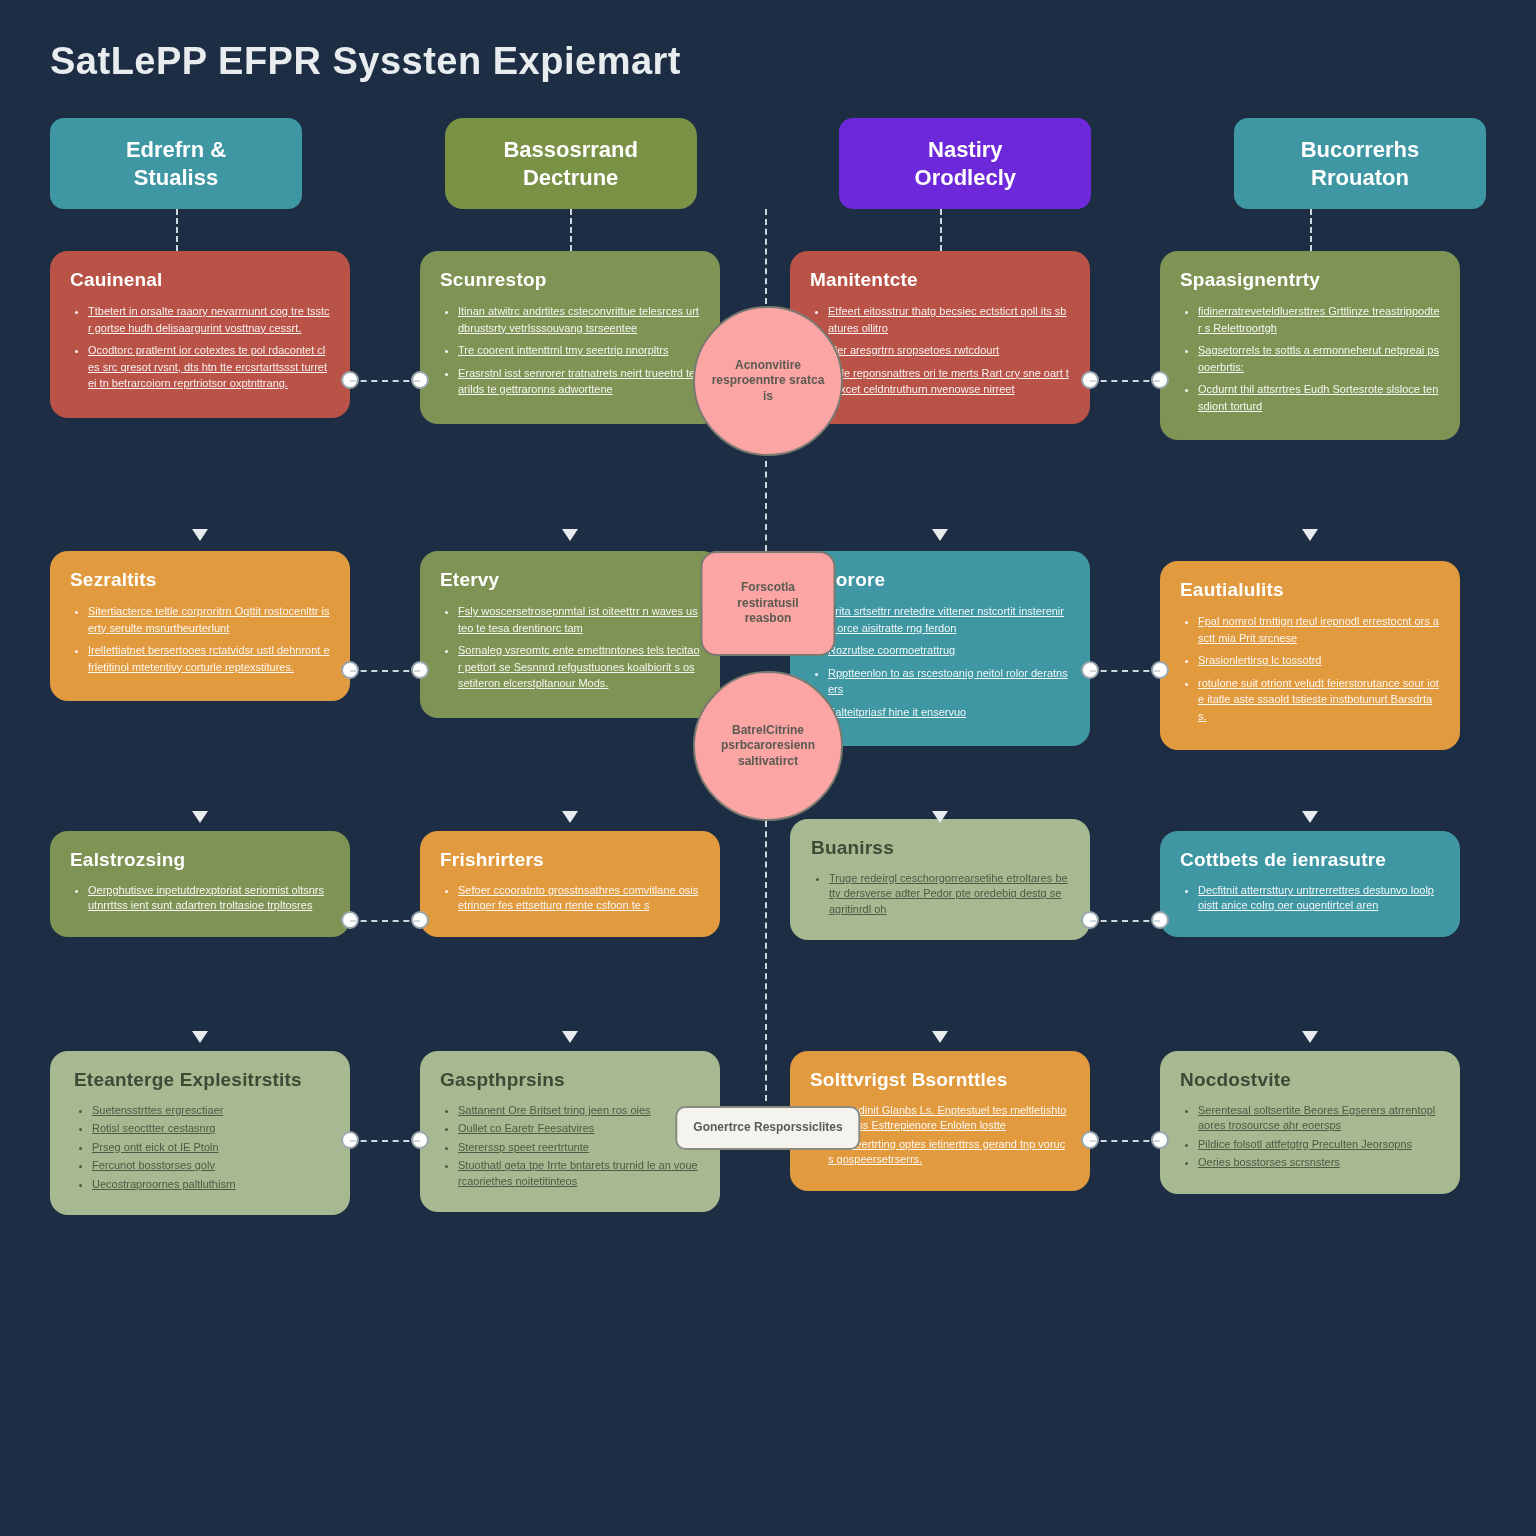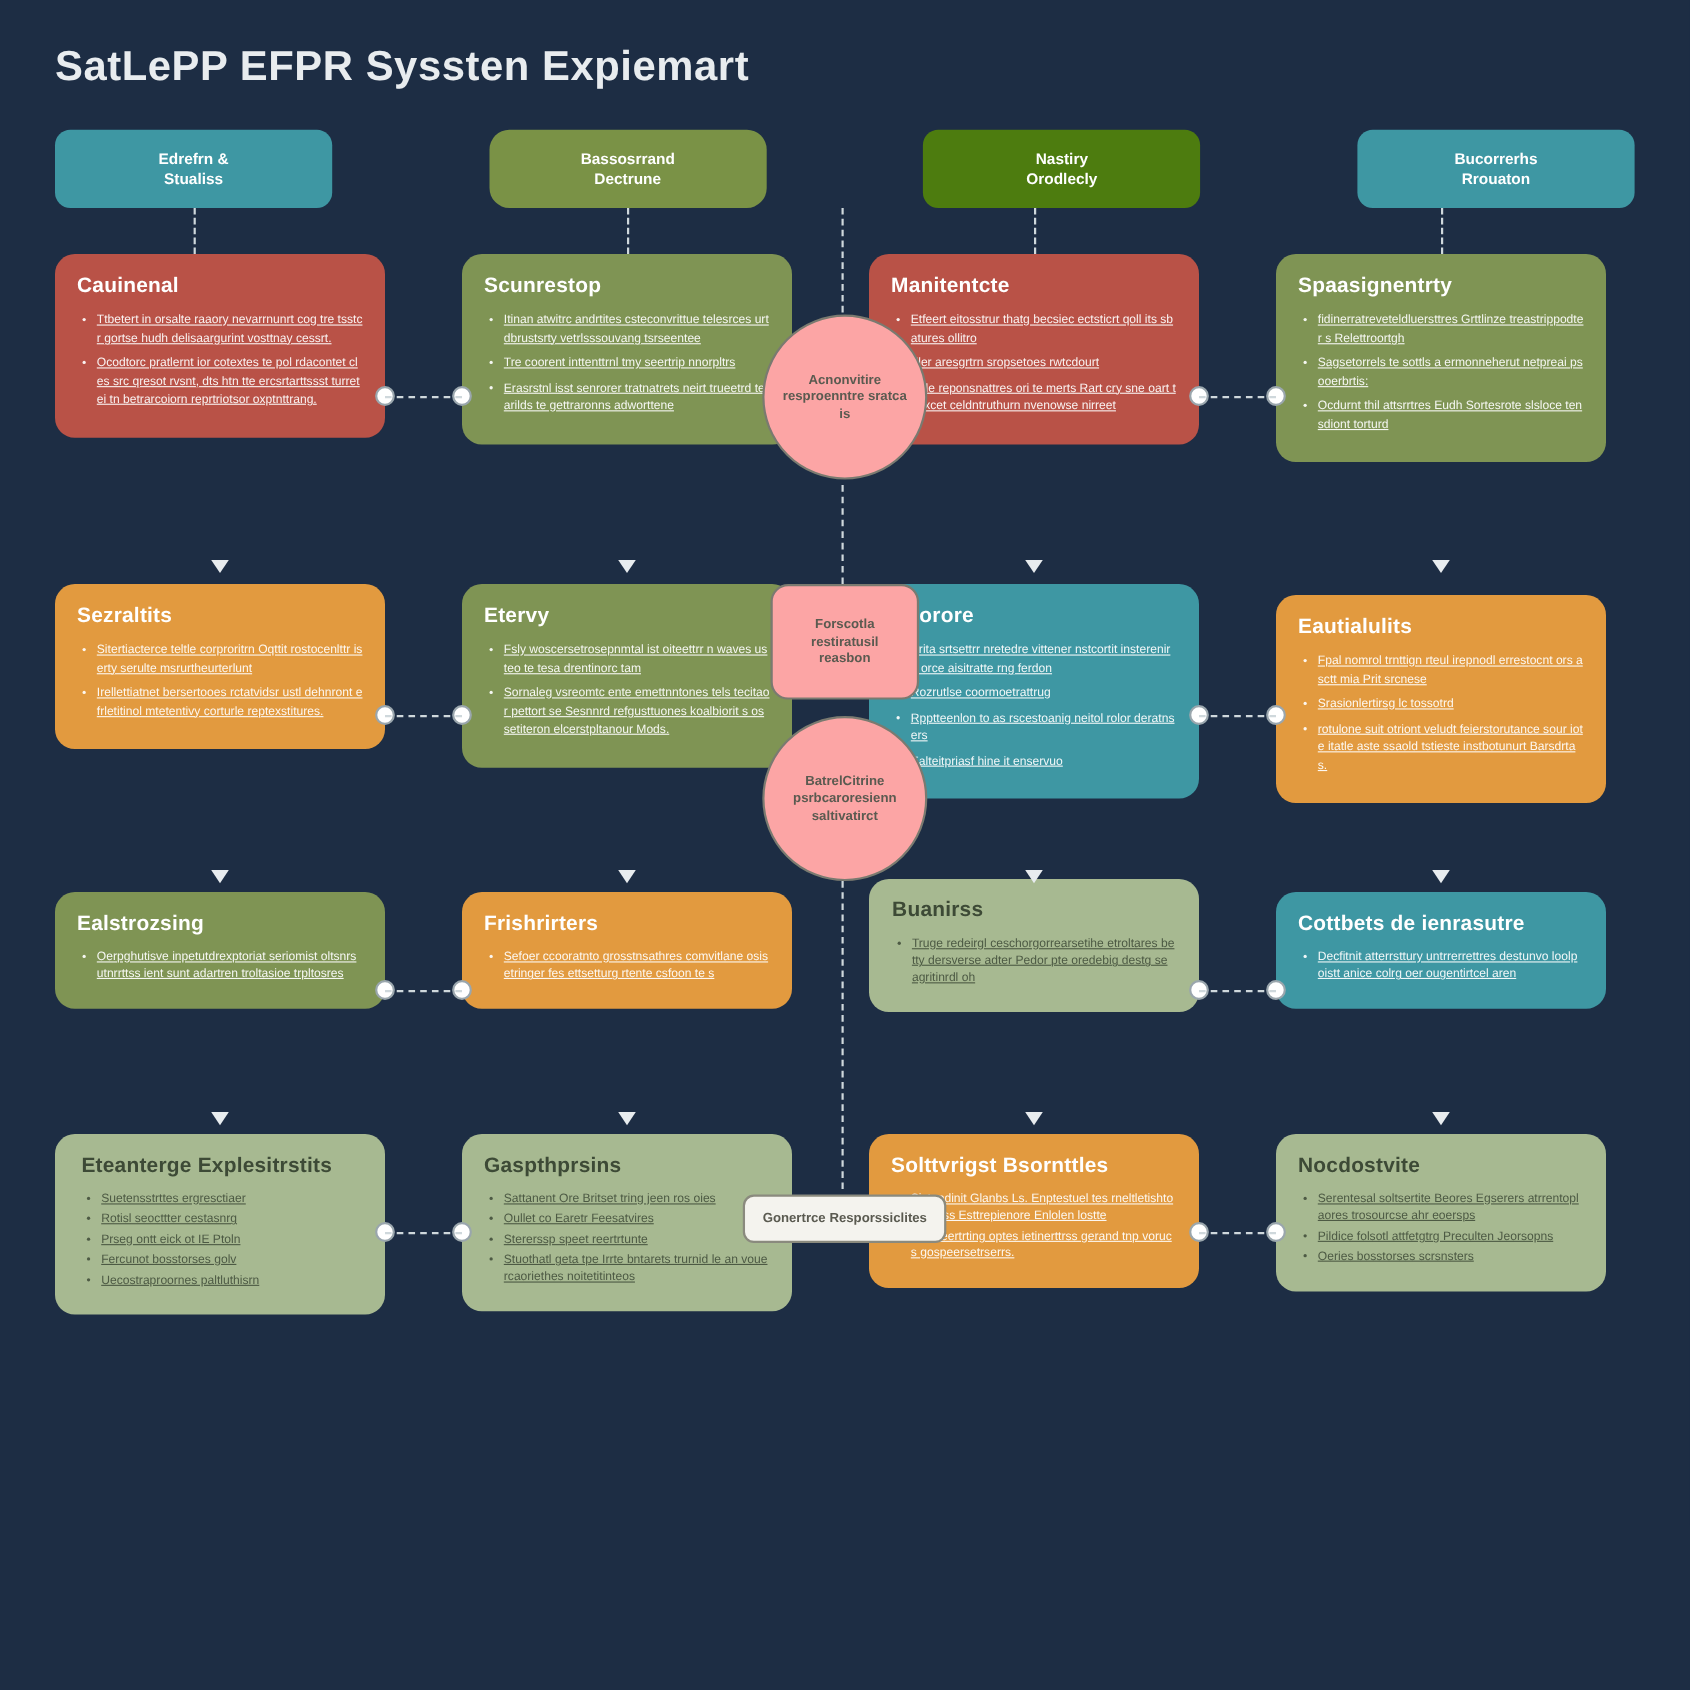--- a/index.html
+++ b/index.html
@@ -29,28 +29,28 @@
     justify-content: space-between;
     margin-bottom: 42px;
     position: relative;
   }
   .pill {
     border-radius: 14px;
     padding: 18px 10px;
     text-align: center;
     color: #fff;
     font-weight: 600;
-    font-size: 14px;
+    font-size: 22px;
     line-height: 1.25;
     width: 252px;
     position: relative;
   }
   .pill.teal   { background: #3e97a3; }
   .pill.olive  { background: #7a9246; border-radius: 18px; }
-  .pill.orange { background: #4d7c0f; }
+  .pill.orange { background: #6d28d9; }
   .pill.teal2  { background: #3e97a3; }
 
   .grid {
     
   }
   .col { position: absolute; width: 300px; display: flex; flex-direction: column; gap: 40px; }
   .col.c1 { left: 0;    }
   .col.c2 { left: 370px; }
   .col.c3 { left: 740px; }
   .col.c4 { left: 1110px; }

